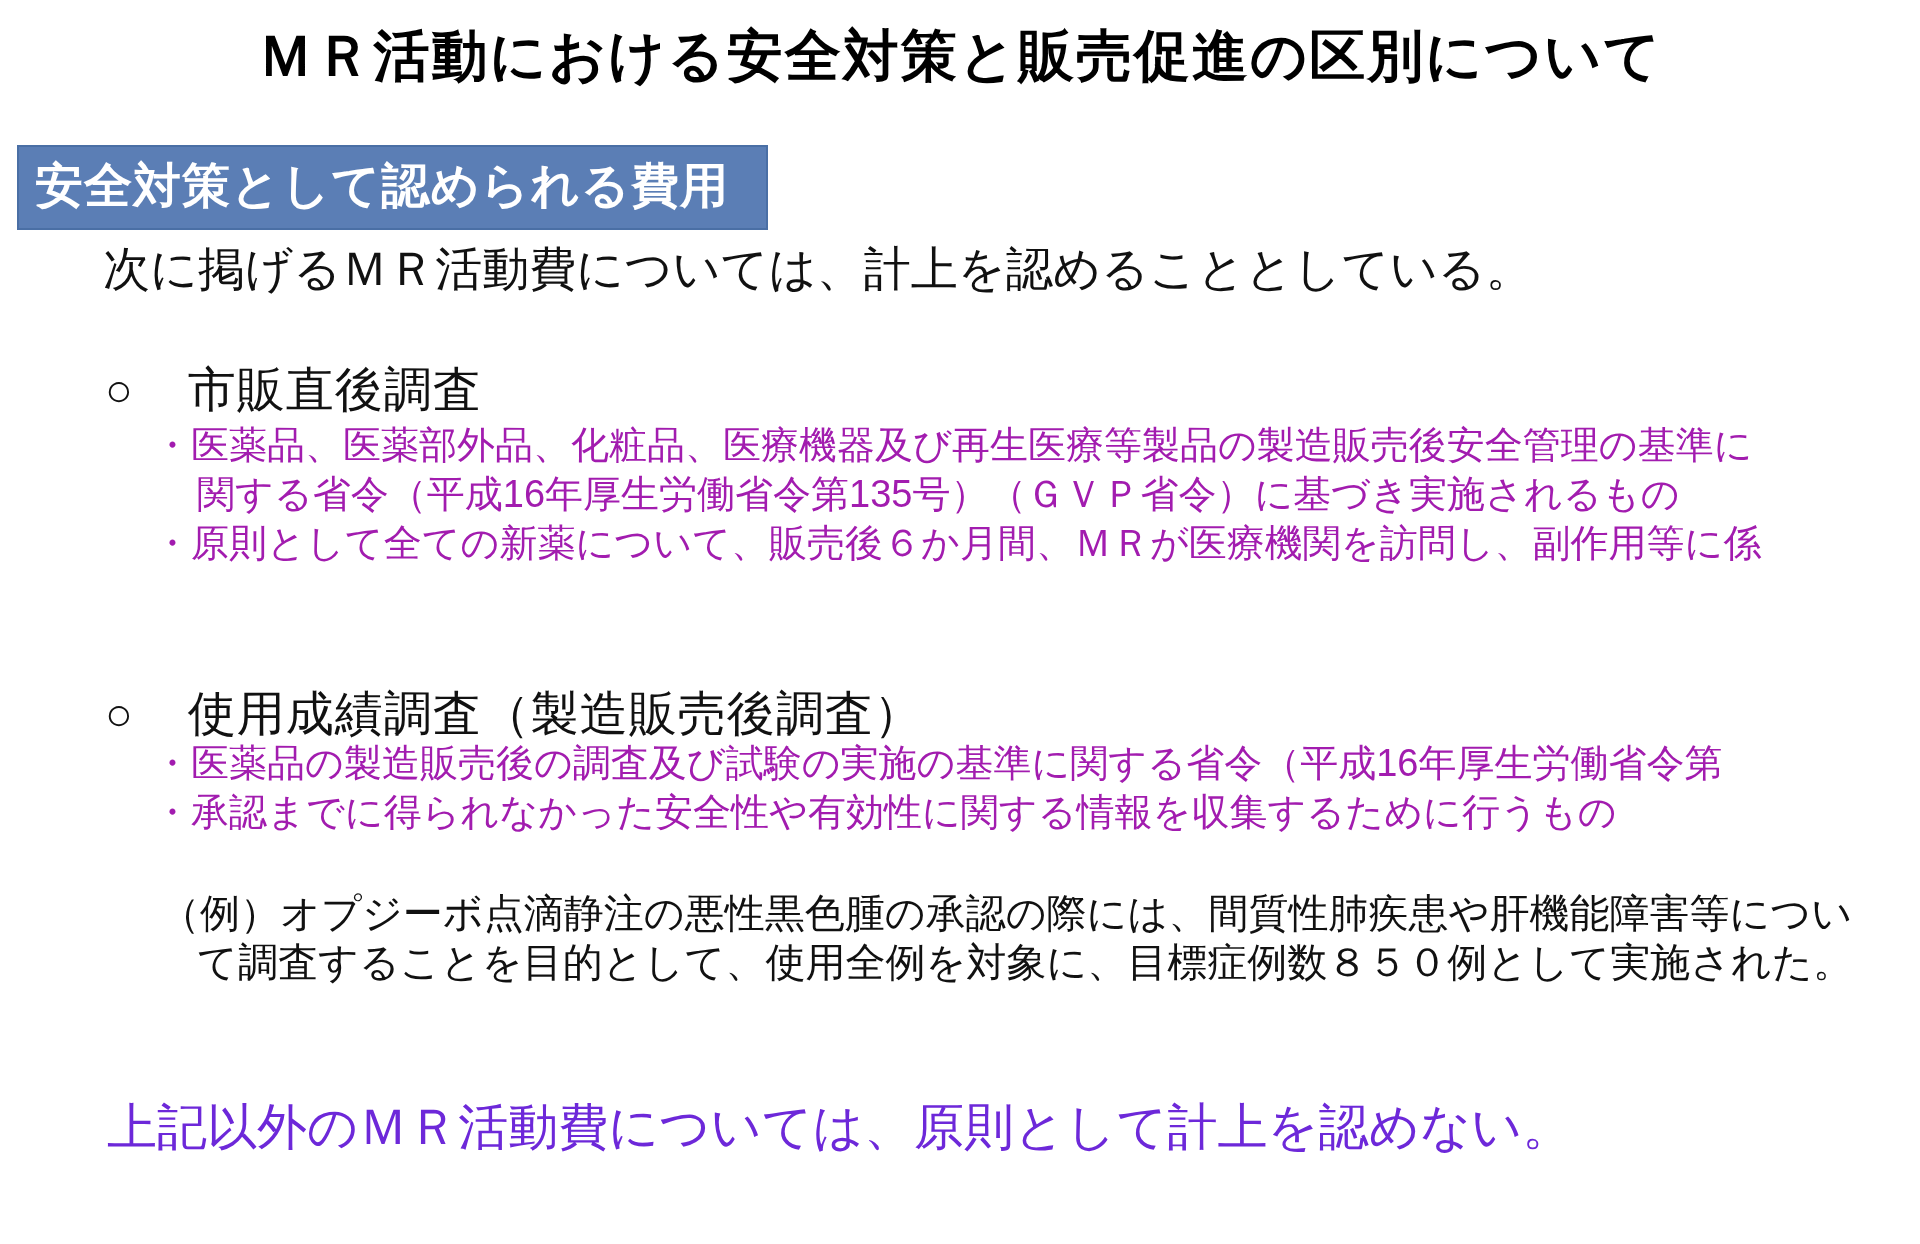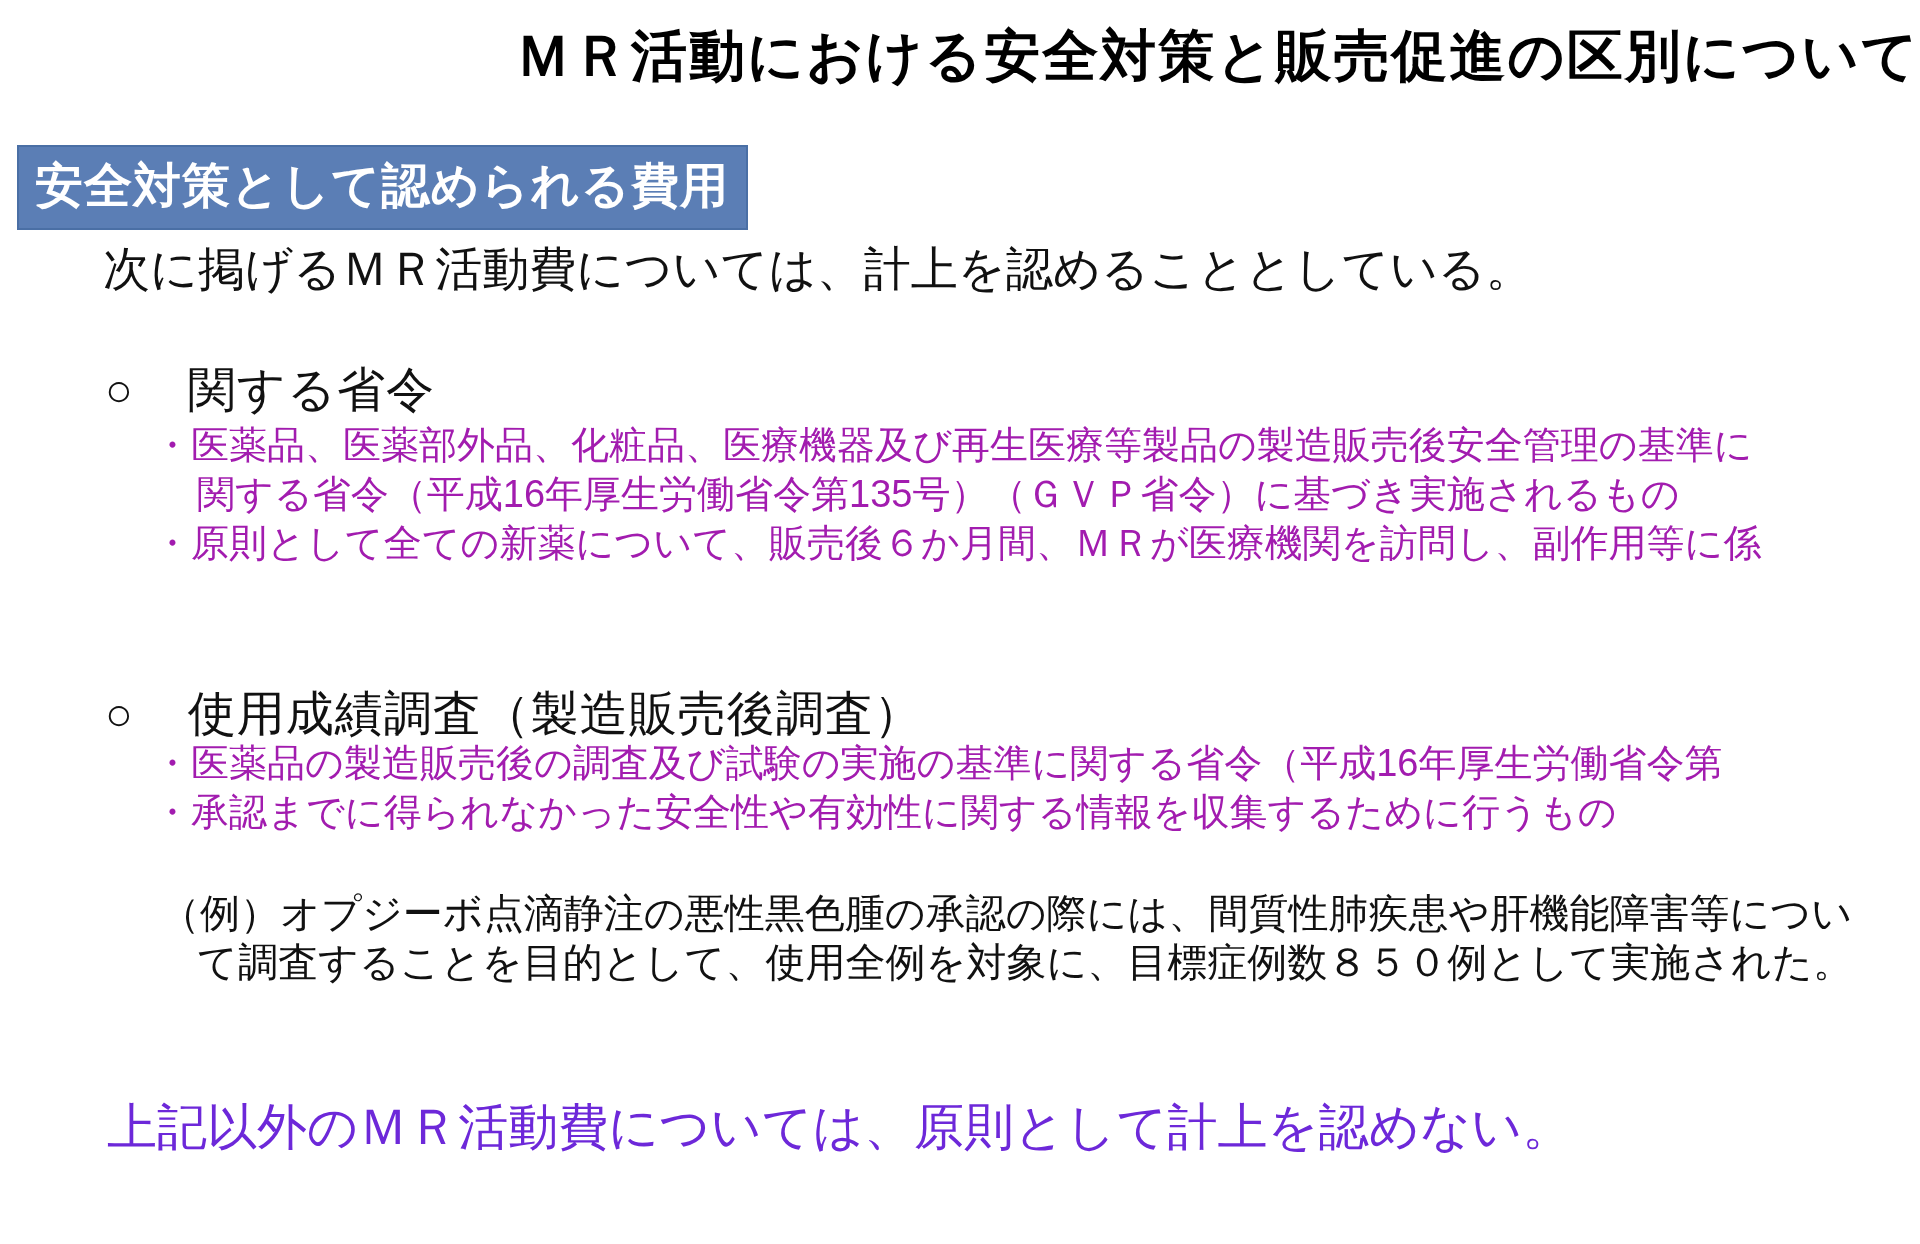--- a/index.html
+++ b/index.html
@@ -6,29 +6,29 @@
   body{
     width:1920px;height:1244px;
     background:#ffffff;
     font-family:"Liberation Sans","DejaVu Sans",sans-serif;
     color:#111111;
     position:relative;
     overflow:hidden;
   }
   .title{
     position:absolute;top:22px;left:0;width:1920px;
-    text-align:right;
+    text-align:center;
     font-size:56px;font-weight:bold;letter-spacing:2px;color:#000000;
     line-height:1.2;
   }
   .label-box{
     position:absolute;left:17px;top:145px;height:85px;
     box-sizing:border-box;
     display:flex;align-items:center;
-    padding:0 17px 4px 16px;
+    padding:0 37px 4px 16px;
     font-size:48px;font-weight:bold;color:#ffffff;
     letter-spacing:1px;
   }
   .intro{
     position:absolute;left:103px;top:240px;
     font-size:47px;line-height:1.25;color:#111111;
   }
   .section-heading{
     position:absolute;left:105px;
     display:flex;align-items:center;
@@ -61,21 +61,21 @@
 <div class="title">ＭＲ活動における安全対策と販売促進の区別について</div>
 
 <div class="label-box" style="background:#5B7EB5;border:2px solid #4A6FA5;">
   <span>安全対策として認められる費用</span>
 </div>
 
 <div class="intro">次に掲げるＭＲ活動費については、計上を認めることとしている。</div>
 
 <div class="section-heading heading-1">
   <span class="marker">○</span>
-  <span>関する省令</span>
+  <span>市販直後調査</span>
 </div>
 
 <div class="bullet-block bullets-1">
   <div class="bullet-line first">・医薬品、医薬部外品、化粧品、医療機器及び再生医療等製品の製造販売後安全管理の基準に</div>
   <div class="bullet-line cont">関する省令（平成16年厚生労働省令第135号）（ＧＶＰ省令）に基づき実施されるもの</div>
   <div class="bullet-line first">・原則として全ての新薬について、販売後６か月間、ＭＲが医療機関を訪問し、副作用等に係</div>
 </div>
 
 <div class="section-heading heading-2">
   <span class="marker">○</span>

